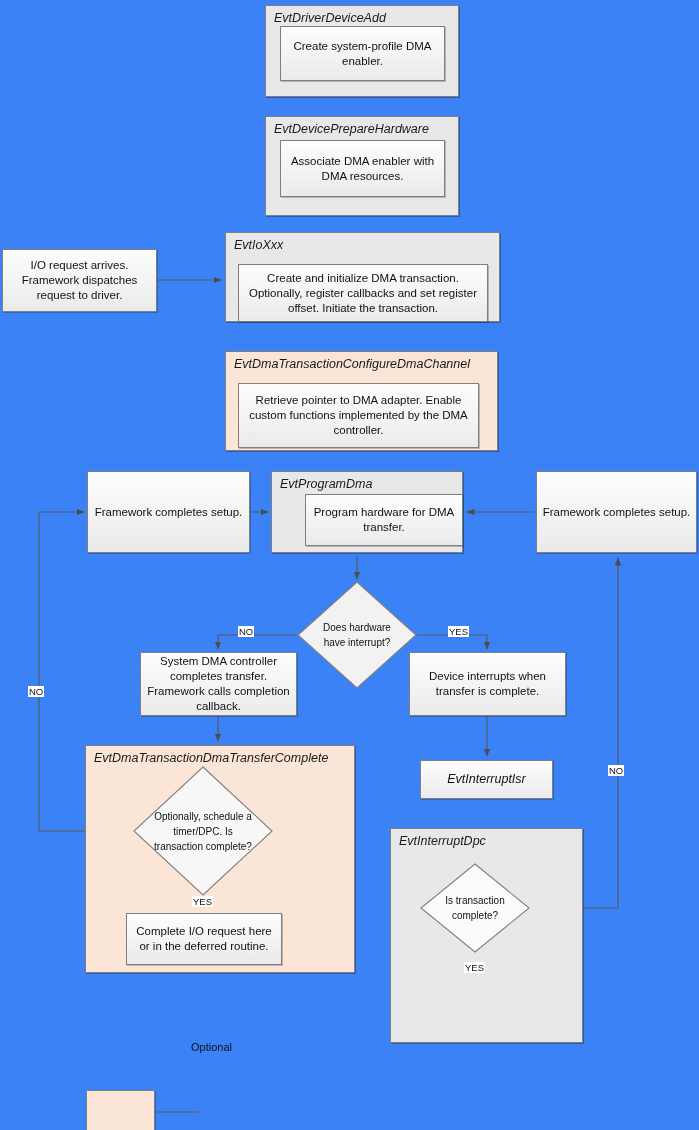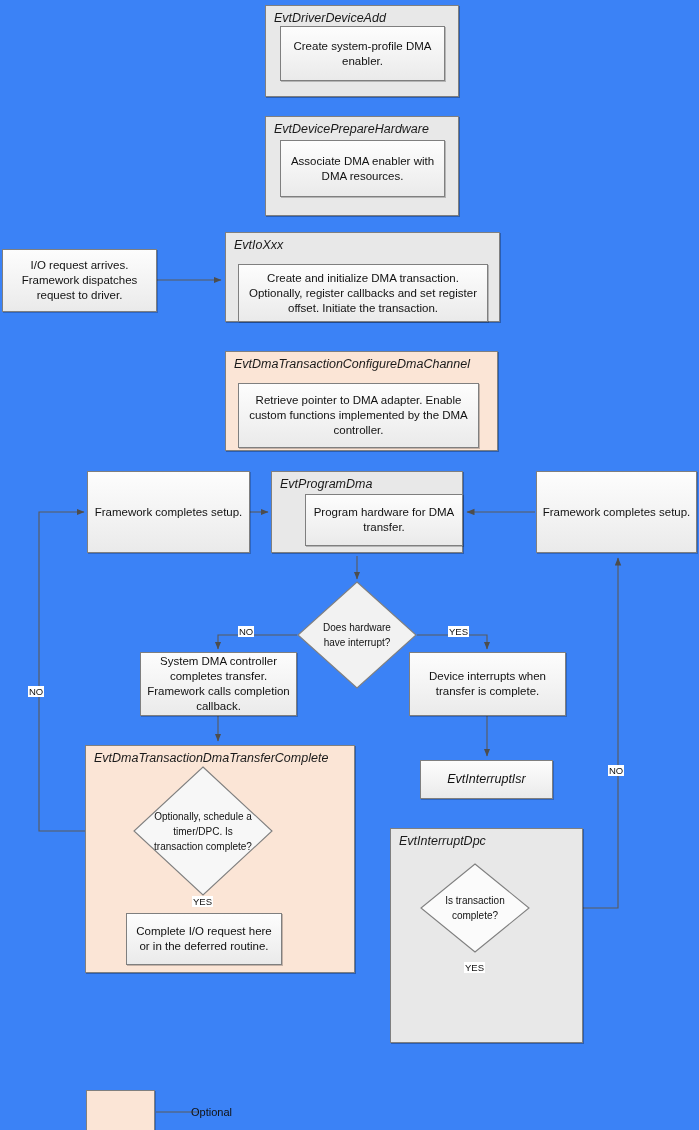--- a/index.html
+++ b/index.html
@@ -252,15 +252,15 @@
     </svg>
     <div class="dtxt">Is transaction complete?</div>
   </div>
   <div class="elabel" style="left:464px; top:962px;">YES</div>
   <div class="elabel" style="left:608px; top:765px;">NO</div>
 
   <div class="swatch" style="left:86px; top:1090px; width:69px; height:44px;"></div>
   <svg class="edges">
     <path d="M156,1112 L199,1112" stroke="#5a5a5a" stroke-width="1.1" fill="none"></path>
   </svg>
-  <div class="legend-text" style="left:191px; top:1106px;">Optional</div>
+  <div class="legend-text" style="left:191px; top:1041px;">Optional</div>
 
 </div>
 
 </body></html>

